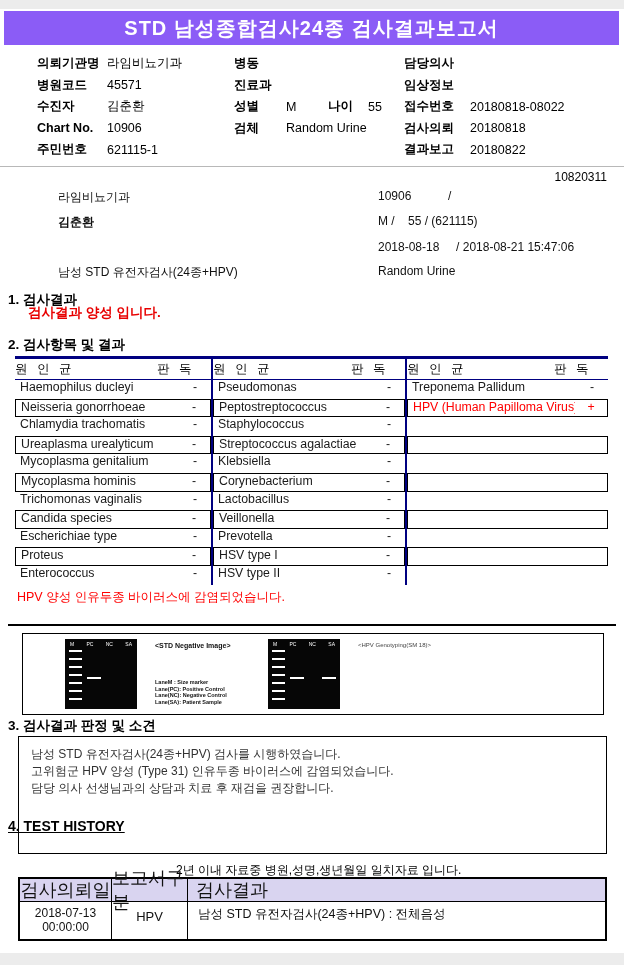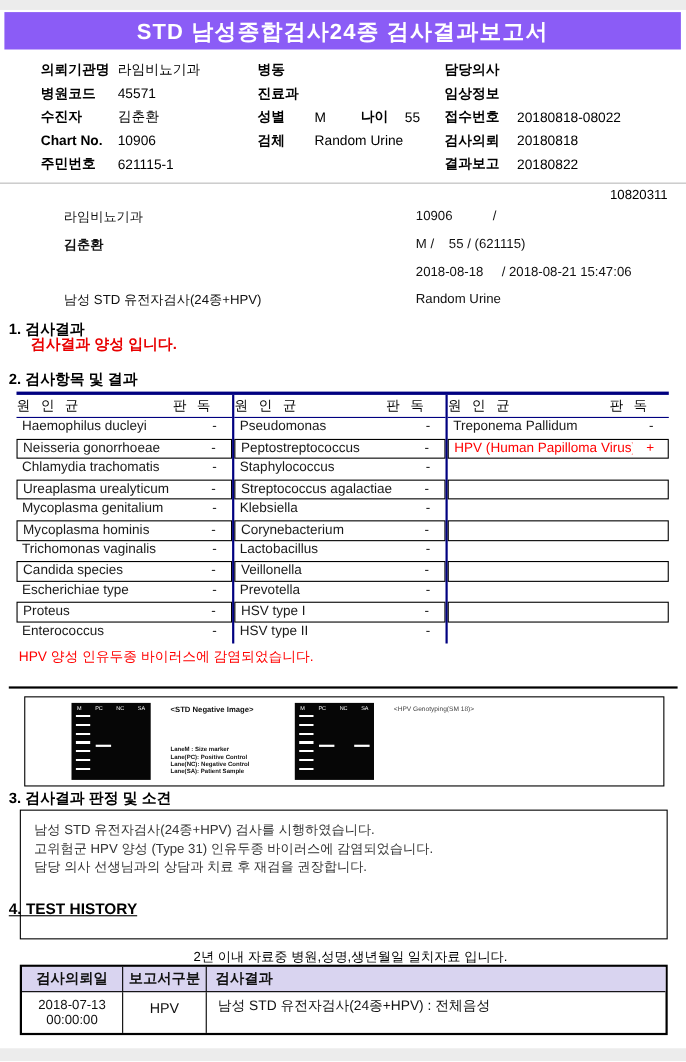--- a/index.html
+++ b/index.html
@@ -69,21 +69,21 @@
              font-weight:bold;color:#111;}
   .s3{left:8px;top:717px;}
   .obsbox{position:absolute;left:18px;top:736px;width:589px;height:118px;border:1px solid #000;
           box-sizing:border-box;padding:9px 12px;font-size:12px;line-height:17px;color:#333;}
   .s4{left:8px;top:818px;font-size:14px;text-decoration:underline;}
   .histnote{position:absolute;left:176px;top:862px;font-size:12px;color:#000;}
   
   .histtable{position:absolute;left:18px;top:877px;width:589px;height:64px;border:2px solid #000;
              box-sizing:border-box;}
   .hist-head{display:flex;height:22px;background:#d9d4f0;border-bottom:1px solid #000;
-             font-size:13px;color:#111;font-weight:bold;}
+             font-size:18px;color:#111;}
   .hc1{width:92px;border-right:1px solid #000;display:flex;align-items:center;justify-content:center;box-sizing:border-box;}
   .hc2{width:76px;border-right:1px solid #000;display:flex;align-items:center;justify-content:center;box-sizing:border-box;}
   .hc3{flex:1;display:flex;align-items:center;padding-left:8px;}
   .hist-body{display:flex;height:37px;font-size:12px;color:#111;}
   .bc1{width:92px;border-right:1px solid #000;text-align:center;padding-top:4px;box-sizing:border-box;line-height:14px;}
   .bc2{width:76px;border-right:1px solid #000;text-align:center;padding-top:7px;font-size:13px;box-sizing:border-box;}
   .bc3{flex:1;padding:4px 16px 0 10px;font-size:12.5px;}
 </style>
 </head>
 <body>

